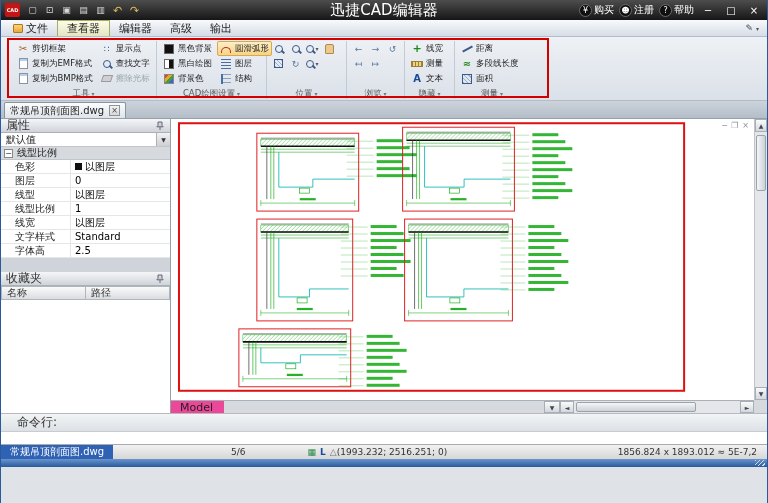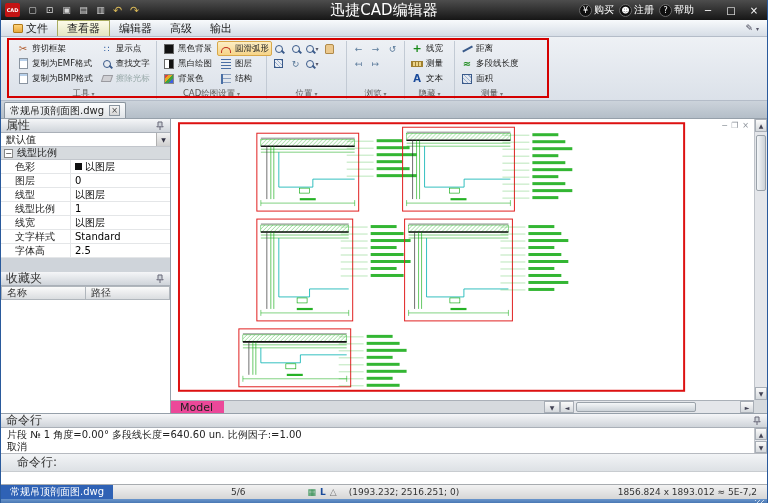--- a/index.html
+++ b/index.html
@@ -113,21 +113,21 @@
   .cmdscroll .sbtn{height:12px;flex:0 0 12px}
   .cmdprompt{flex:0 0 14px;background:linear-gradient(#f2f4f6,#dde1e5);border-top:1px solid #b6bac0;font-size:12px;display:flex;align-items:center;padding-left:16px;color:#333}
   .cmdinput{flex:0 0 13px;background:#fff;border-top:1px solid #c8ccd0}
 
   
   .statusbar{flex:0 0 15px;background:linear-gradient(#f2f2f2,#d6d6d6);border-top:1px solid #a8acb0;display:flex;align-items:center;font-size:9px;color:#333}
   .sb-file{background:#2f62b5;color:#fff;height:100%;display:flex;align-items:center;padding:0 9px;font-size:10px;flex:0 0 auto}
   .sb-page{margin-left:118px}
   .sb-icons{margin-left:62px;display:flex;gap:4px;align-items:center}
   .sb-ic{font-size:9px}
-  .sb-coords{margin-left:12px}
+  .sb-coords{margin-left:0}
   .sb-size{margin-left:auto;padding-right:10px}
 
   .bottomstrip{flex:0 0 8px;background:linear-gradient(#6a96cc,#2a5a9c);position:relative}
   .grip{position:absolute;right:2px;top:1px;width:10px;height:6px;background:repeating-linear-gradient(135deg,#d0ddea 0 1px,transparent 1px 3px)}
 </style>
 </head>
 <body>
 
 <div class="window">
 
@@ -650,37 +650,20 @@
         <div class="hbtn">◄</div>
         <div class="htrack">
             <div class="hthumb"></div>
           </div>
         <div class="hbtn">►</div>
       </div>
       <div class="corner"></div>
     </div>
   </div>
 
-  <div class="cmdpanel">
-    <div class="phead">
-      <span>命令行</span>
-      <svg class="pin" viewBox="0 0 10 10">
-          <path d="M3 1 L7 1 L7 4.5 L8.2 5.8 L1.8 5.8 L3 4.5 Z" fill="#cfd4da" stroke="#667"></path>
-          <line x1="5" y1="5.8" x2="5" y2="9" stroke="#667"></line>
-        </svg>
-    </div>
-    <div class="cmdbody">
-      <div class="cmdline">片段 № 1 角度=0.00° 多段线长度=640.60 un. 比例因子:=1.00</div>
-      <div class="cmdline">取消</div>
-      <div class="cmdscroll">
-        <div class="sbtn">▲</div>
-        <div class="sbtn">▼</div>
-      </div>
-    </div>
-  </div>
   <div class="cmdprompt">命令行:</div>
   <div class="cmdinput"></div>
 
   <div class="statusbar">
     <div class="sb-file">常规吊顶剖面图.dwg</div>
     <div class="sb-page">5/6</div>
     <div class="sb-icons">
       <span class="sb-ic" style="color:#2a8a4a">▦</span>
       <span class="sb-ic" style="color:#1a4a9a;font-weight:bold">L</span>
       <span class="sb-ic" style="color:#777">△</span>

